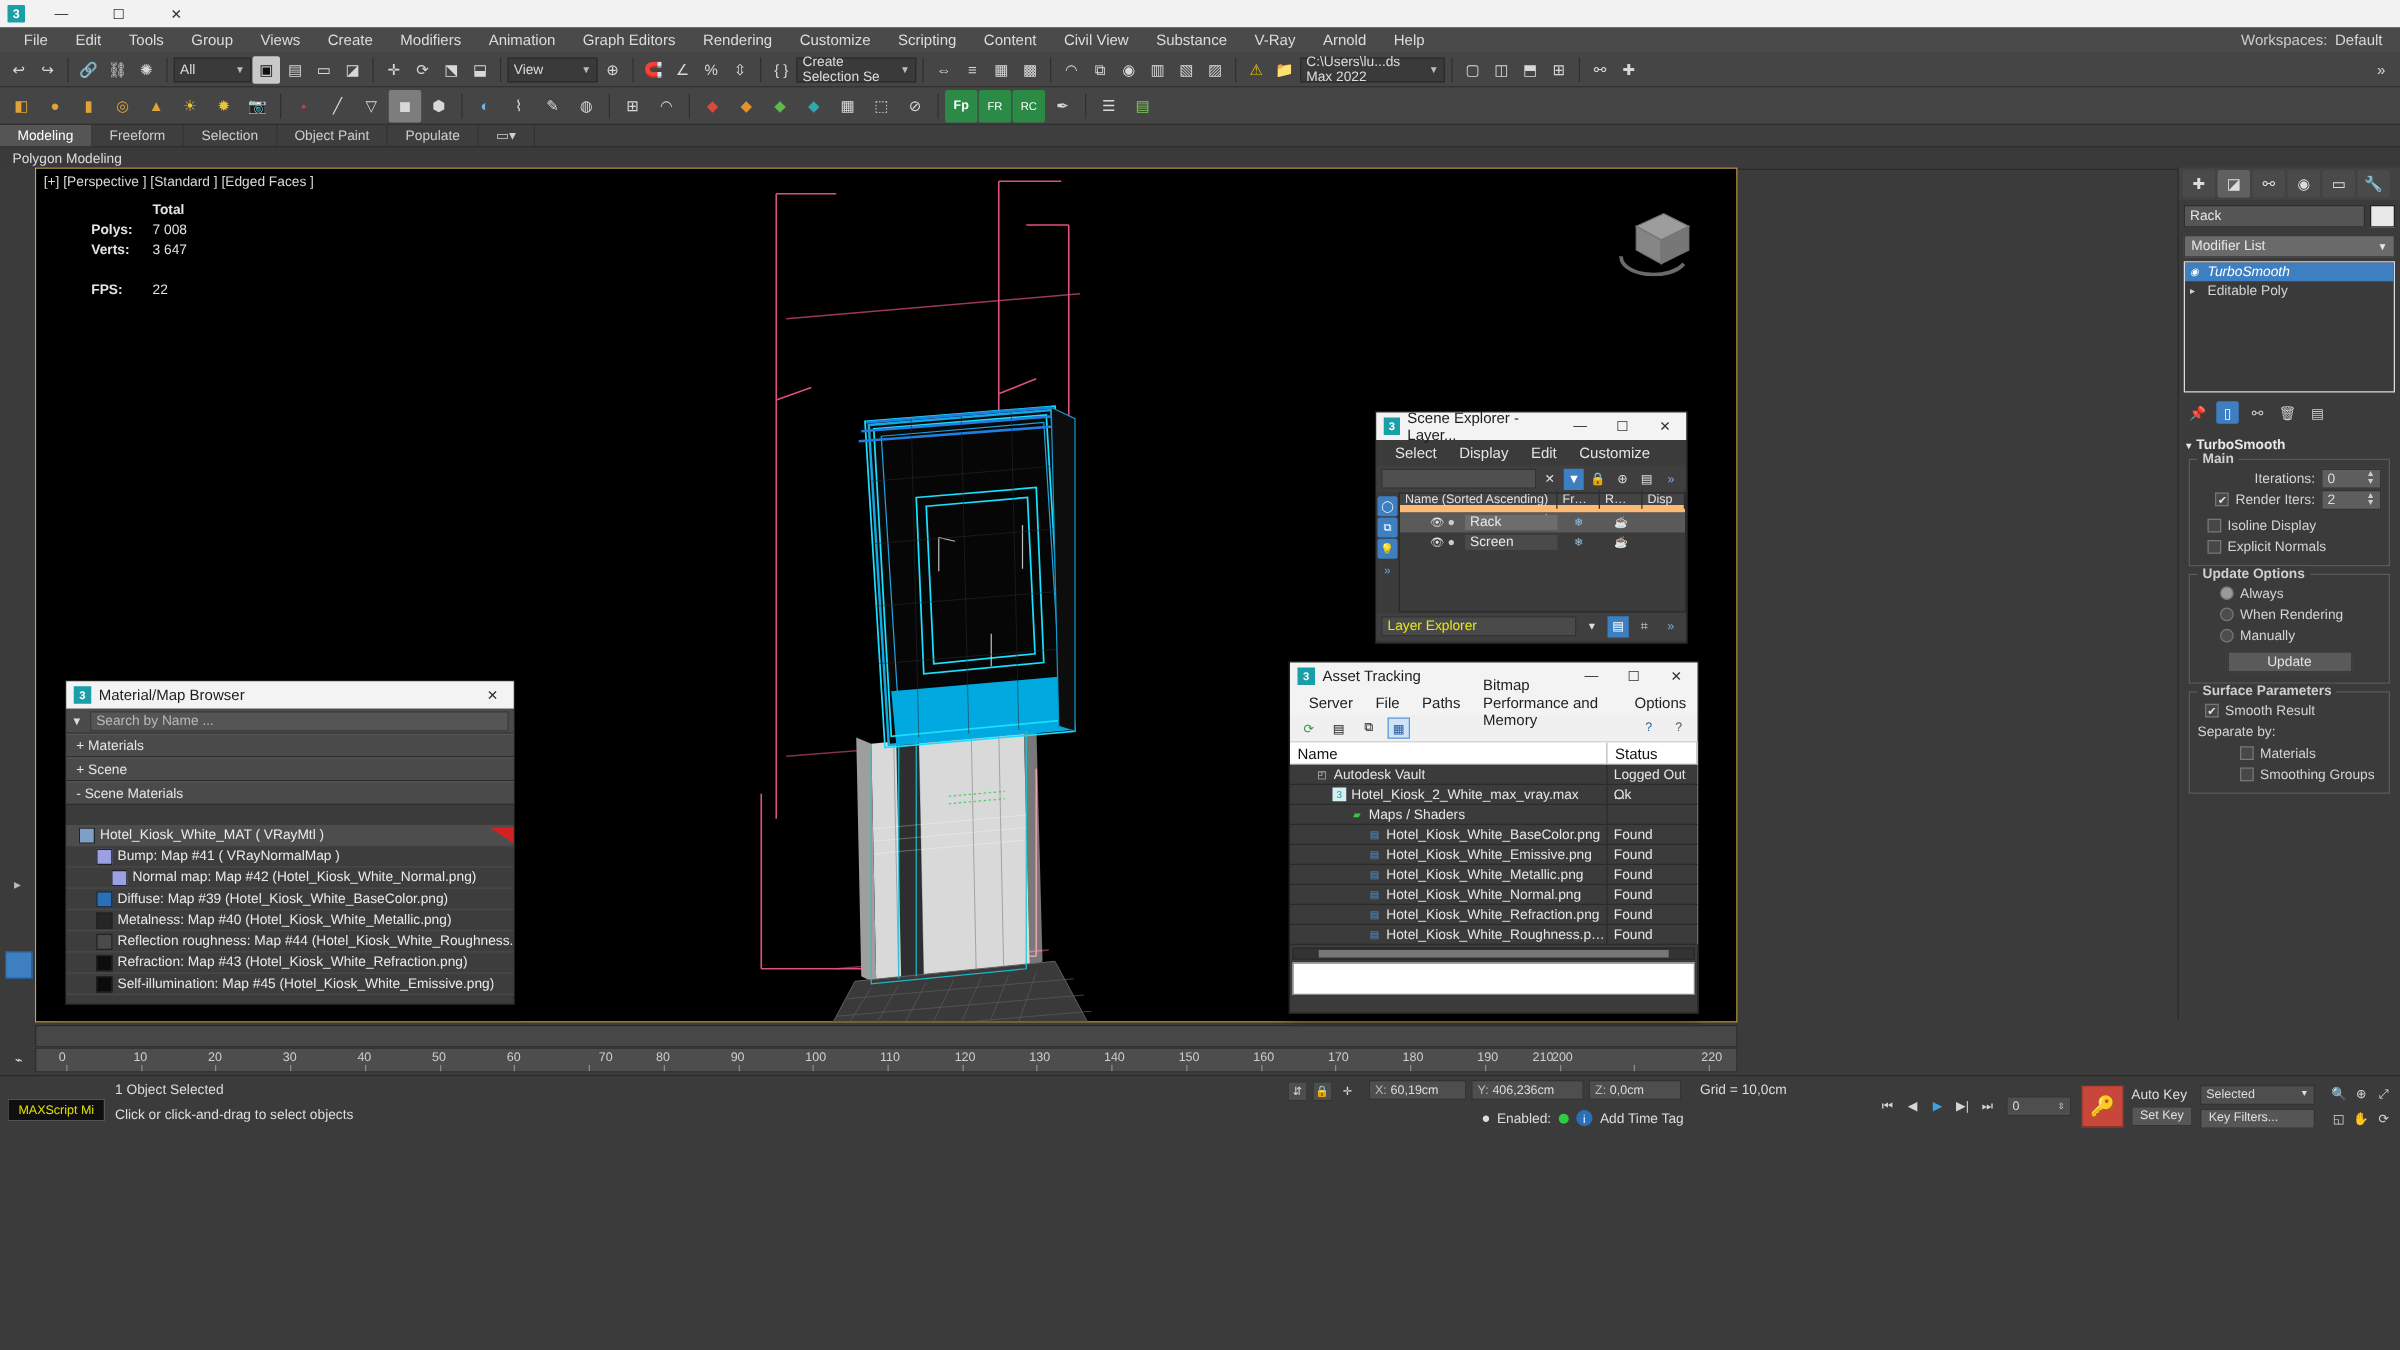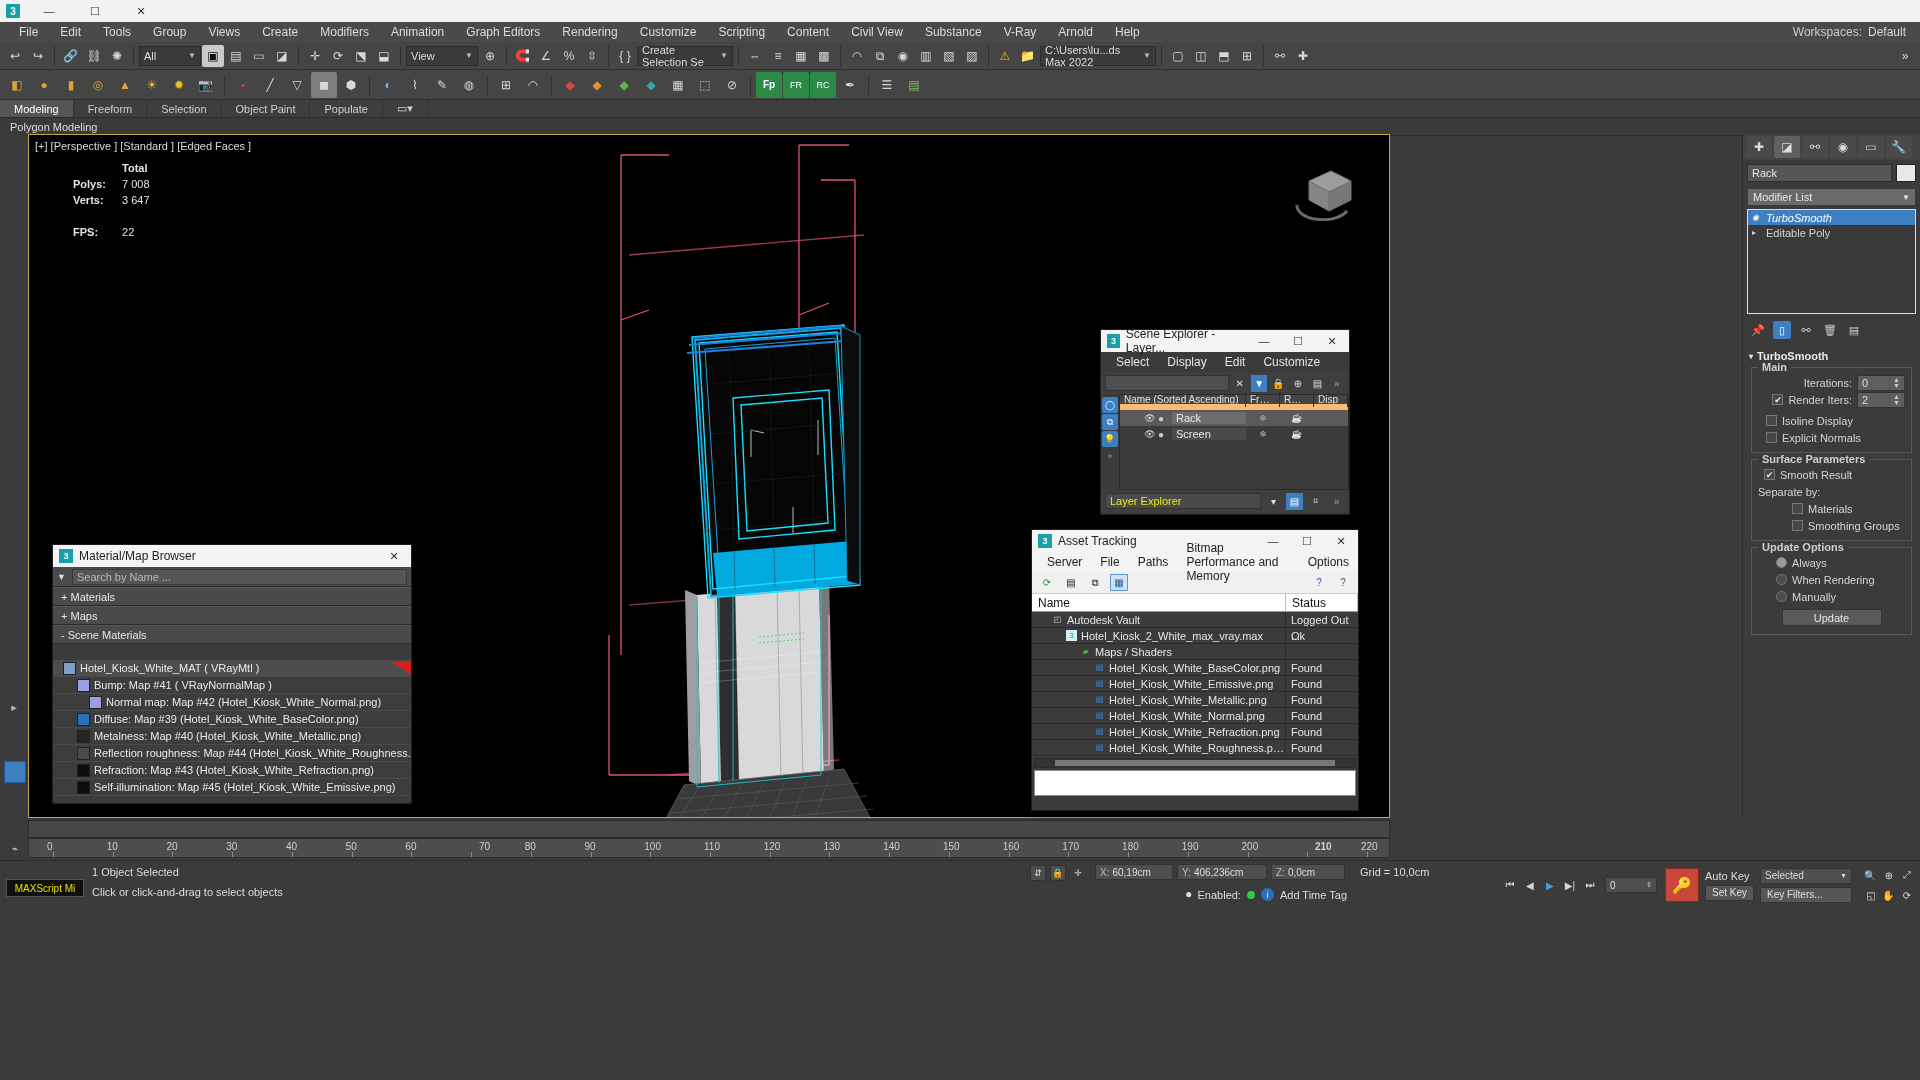--- a/index.html
+++ b/index.html
@@ -536,72 +536,72 @@
           <span class="chk"></span>
           <span>Isoline Display</span>
         </div>
         <div class="prow" style="padding-left:8px">
           <span class="chk"></span>
           <span>Explicit Normals</span>
         </div>
       </div>
 
       <div class="grp">
+        <div class="grp-title">Update Options</div>
+        <div class="prow" style="padding-left:18px">
+          <span class="rad on"></span>
+          <span>Always</span>
+        </div>
+        <div class="prow" style="padding-left:18px">
+          <span class="rad"></span>
+          <span>When Rendering</span>
+        </div>
+        <div class="prow" style="padding-left:18px">
+          <span class="rad"></span>
+          <span>Manually</span>
+        </div>
+        <div class="btn-upd">Update</div>
+      </div>
+
+      <div class="grp">
         <div class="grp-title">Surface Parameters</div>
         <div class="prow" style="padding-left:6px">
           <span class="chk on"></span>
           <span>Smooth Result</span>
         </div>
         <div class="prow">
           <span>Separate by:</span>
         </div>
         <div class="prow" style="padding-left:34px">
           <span class="chk"></span>
           <span>Materials</span>
         </div>
         <div class="prow" style="padding-left:34px">
           <span class="chk"></span>
           <span>Smoothing Groups</span>
         </div>
-      </div>
-
-      <div class="grp">
-        <div class="grp-title">Update Options</div>
-        <div class="prow" style="padding-left:18px">
-          <span class="rad on"></span>
-          <span>Always</span>
-        </div>
-        <div class="prow" style="padding-left:18px">
-          <span class="rad"></span>
-          <span>When Rendering</span>
-        </div>
-        <div class="prow" style="padding-left:18px">
-          <span class="rad"></span>
-          <span>Manually</span>
-        </div>
-        <div class="btn-upd">Update</div>
       </div>
     </div>
   </div>
 
   <div class="win" id="matbrowser">
     <div class="win-title">
       <div class="ic">3</div>
       <span>Material/Map Browser</span>
       <div class="win-ctrls">
         <div>✕</div>
       </div>
     </div>
     <div class="mb-search">
       <span class="car">▼</span>
       <div class="inp">Search by Name ...</div>
     </div>
     <div id="mb-groups">
         <div class="mb-grp">+ Materials</div>
-        <div class="mb-grp">+ Maps</div>
+        <div class="mb-grp">+ Scene</div>
         <div class="mb-grp">-  Scene Materials</div>
       </div>
     <div class="mb-tree" id="mb-tree">
         <div class="mb-row indent1 mb-sel">
           <span class="swatch" style="background: rgb(127, 158, 200);"></span>
           <span style="white-space: nowrap; overflow: hidden;">Hotel_Kiosk_White_MAT  ( VRayMtl )</span>
           <span style="margin-left: auto; width: 20px; height: 13px; background: rgb(211, 32, 32); clip-path: polygon(0px 0px, 100% 0px, 100% 100%);"></span>
         </div>
         <div class="mb-row indent2">
           <span class="swatch" style="background: rgb(155, 160, 226);"></span>
@@ -845,21 +845,21 @@
       <div class="tick" style="left: 973.636px;">160</div>
       <div class="tickline" style="left: 979.636px;"></div>
       <div class="tick" style="left: 1033.36px;">170</div>
       <div class="tickline" style="left: 1039.36px;"></div>
       <div class="tick" style="left: 1093.09px;">180</div>
       <div class="tickline" style="left: 1099.09px;"></div>
       <div class="tick" style="left: 1152.82px;">190</div>
       <div class="tickline" style="left: 1158.82px;"></div>
       <div class="tick" style="left: 1212.55px;">200</div>
       <div class="tickline" style="left: 1218.55px;"></div>
-      <div class="tick" style="left: 1286px; font-weight: bold;">210</div>
+      <div class="tick" style="left: 1197px;">210</div>
       <div class="tickline" style="left: 1278.27px;"></div>
       <div class="tick" style="left: 1332px;">220</div>
       <div class="tickline" style="left: 1338px;"></div>
     </div>
   <div style="position:absolute;left:4px;top:838px;width:22px;height:20px;display:flex;align-items:center;justify-content:center;font-size:10px;color:#ddd">⌁</div>
 
   <div class="statusbar">
     <div class="sb-max">MAXScript Mi</div>
     <div class="sb-line1">1 Object Selected</div>
     <div class="sb-line2">Click or click-and-drag to select objects</div>

